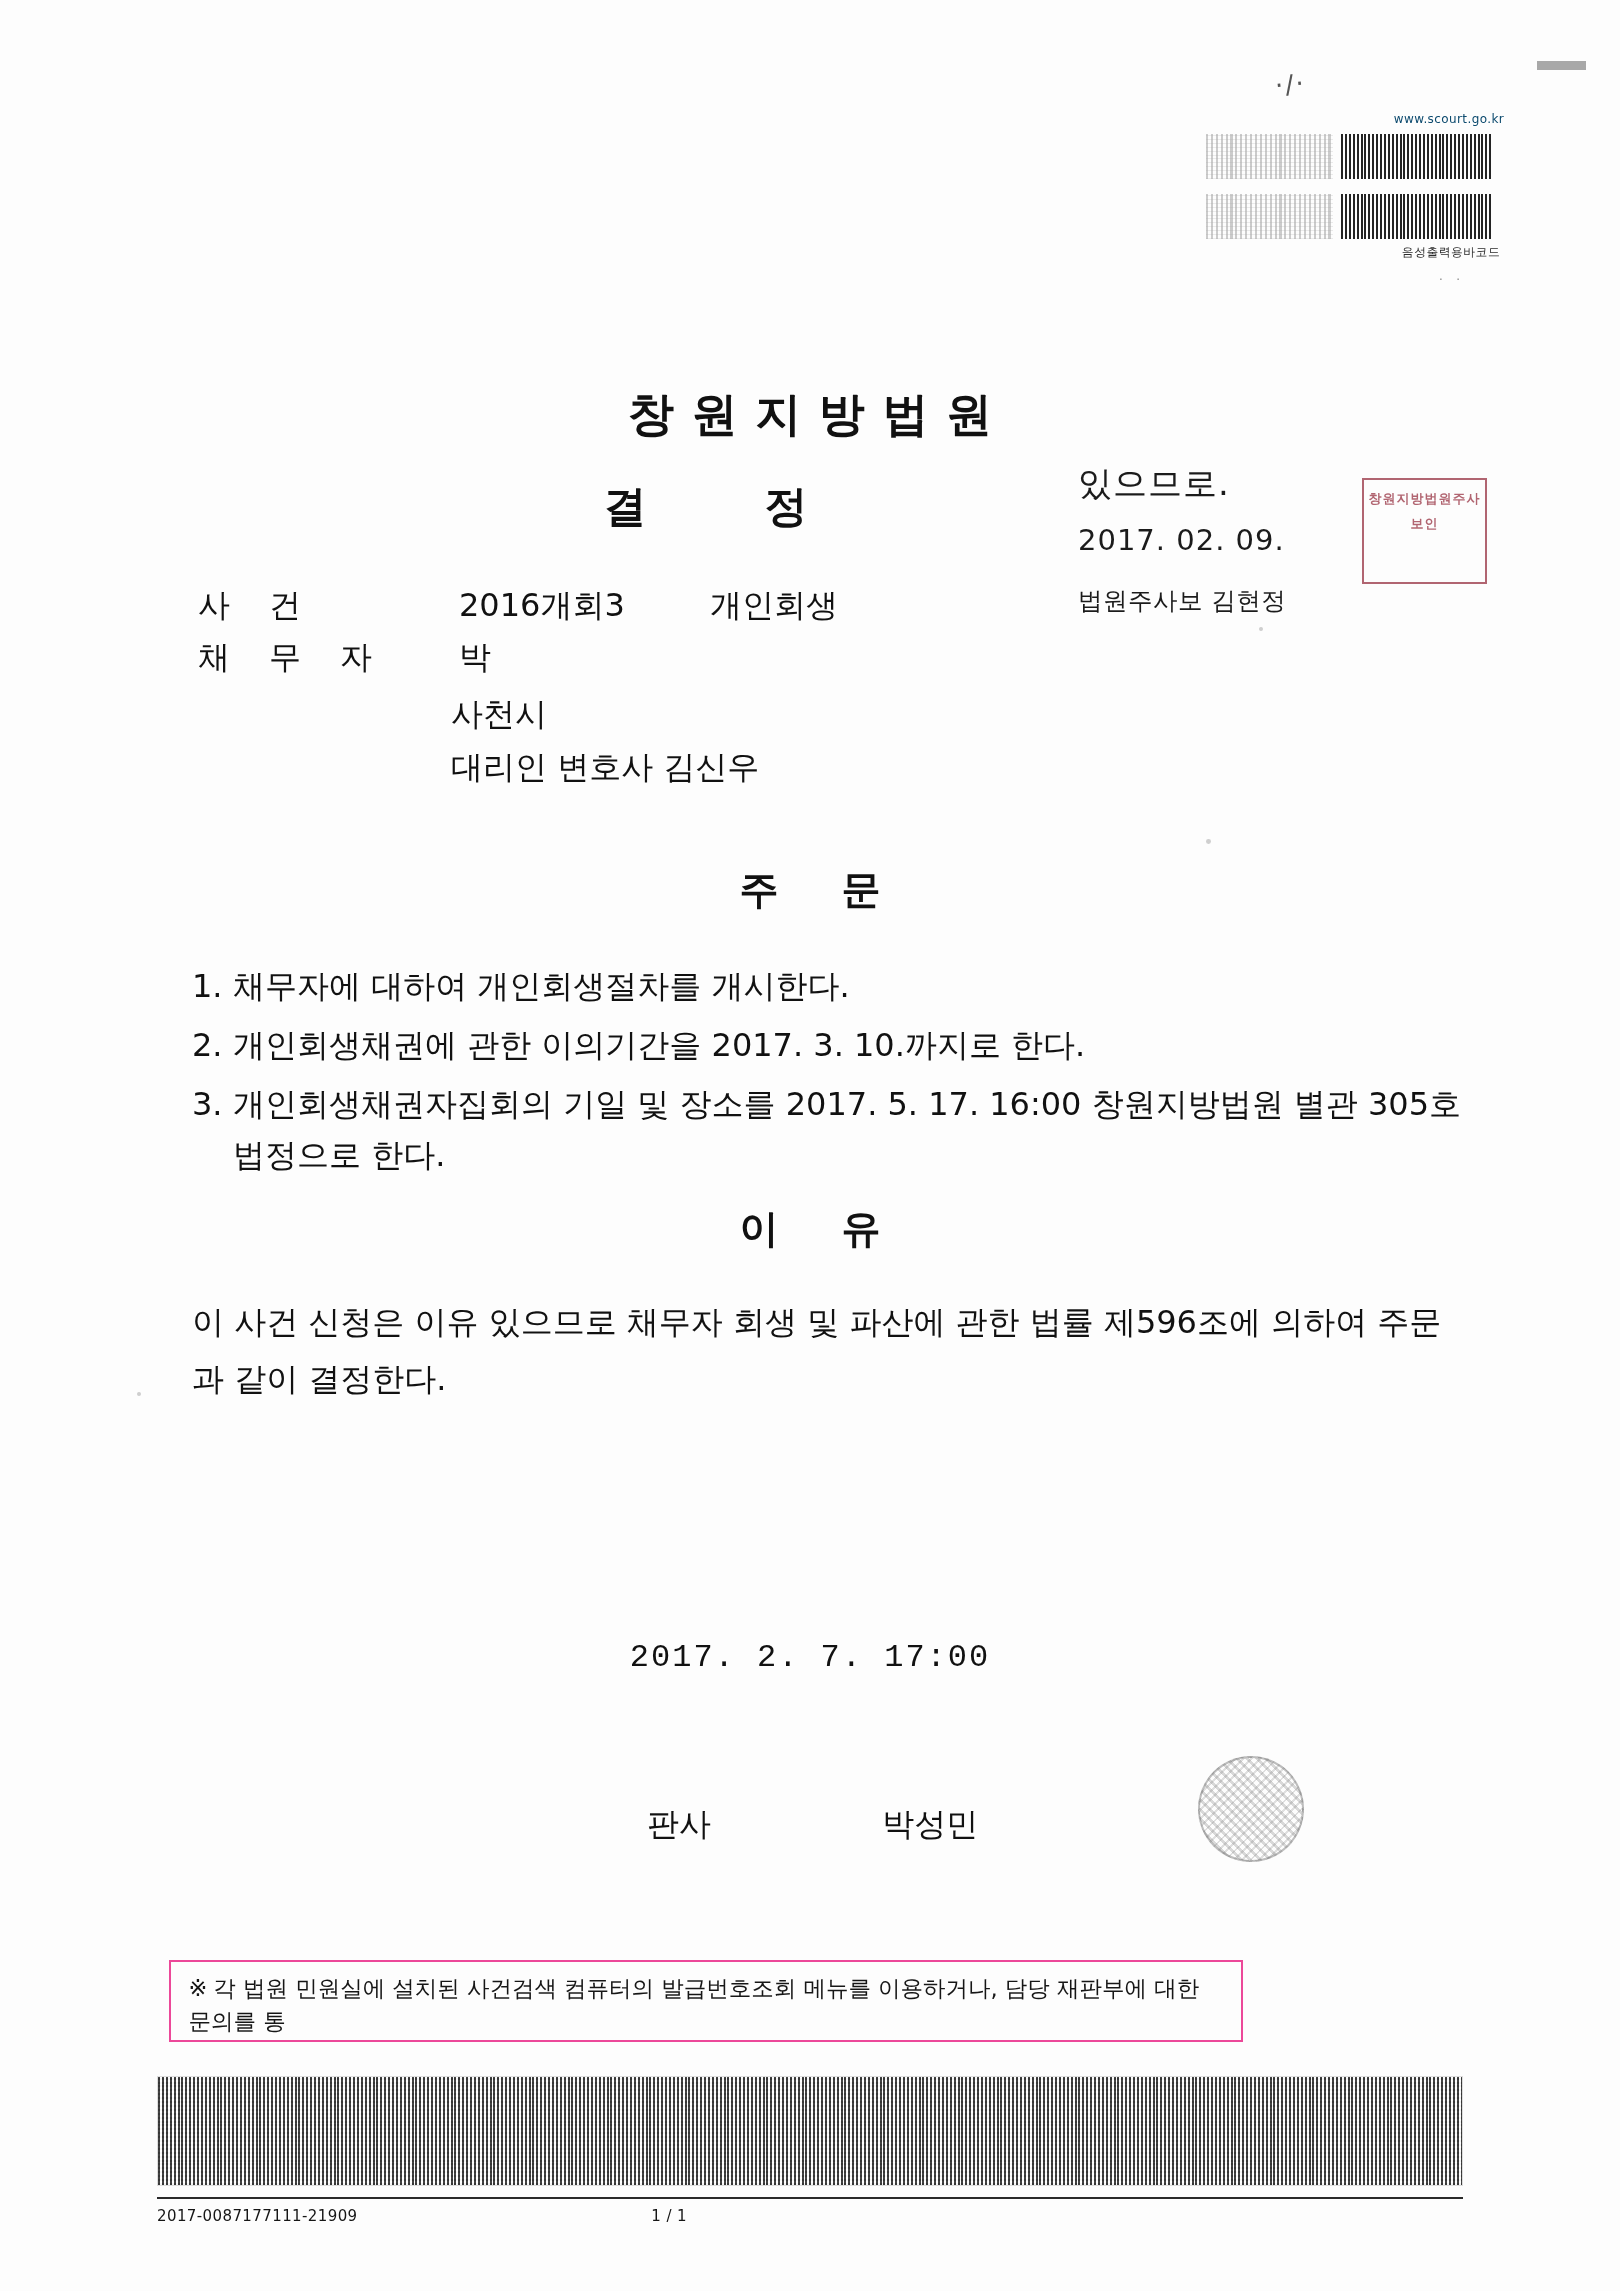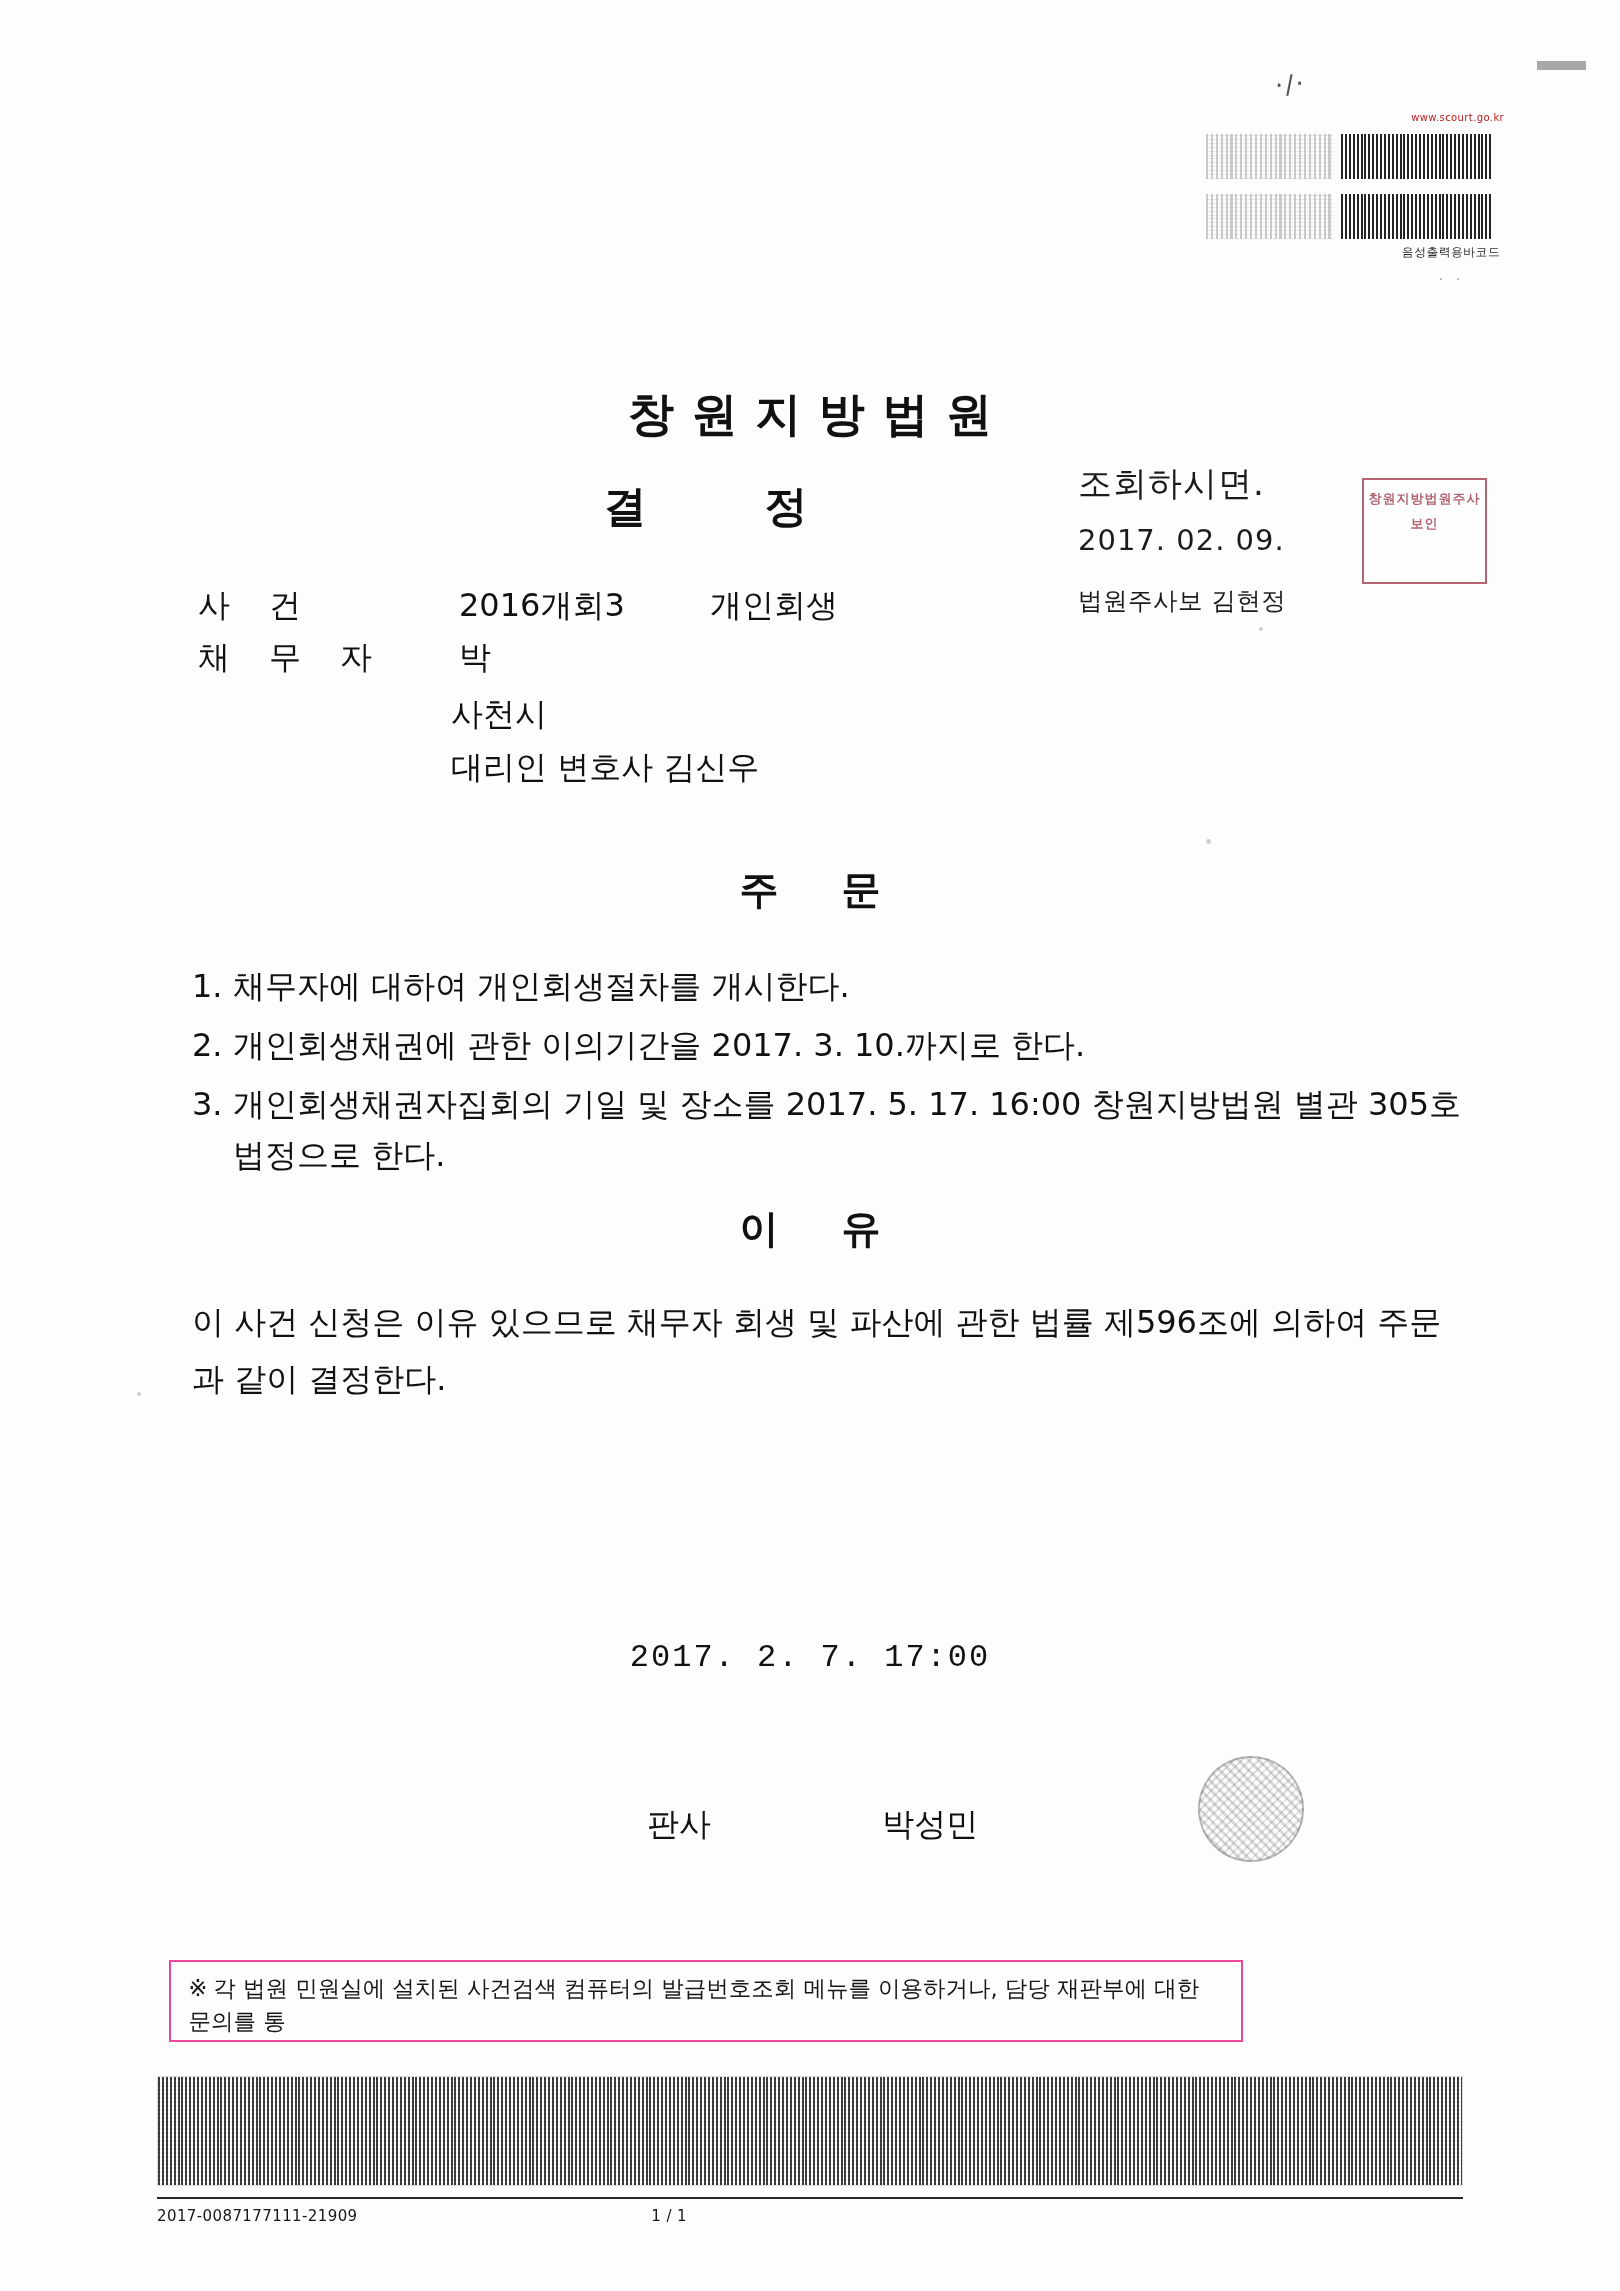--- a/index.html
+++ b/index.html
@@ -33,22 +33,22 @@
     top: 0px;
     font-size: 25.5px;
     color: #555;
     letter-spacing: 2px;
     transform: rotate(-6deg);
   }
   .urltext {
     position: absolute;
     right: 5.9px;
     top: 43px;
-    font-size: 10px;
-    color: #b91c1c;
+    font-size: 12px;
+    color: #0c4a6e;
     letter-spacing: 0.4px;
   }
   .bar-row {
     position: absolute;
     left: 0;
     width: 294px;
     height: 45px;
     display: flex;
     gap: 7.8px;
   }
@@ -353,21 +353,21 @@
       <div class="bar-right"></div>
     </div>
     <div class="bar-caption">음성출력용바코드</div>
     <div class="dotmark">. .</div>
   </div>
 
   <div class="court-title">창원지방법원</div>
   <div class="doc-kind">결정</div>
 
   <div class="cert">
-    <div class="cert-line1">조회하시면.</div>
+    <div class="cert-line1">있으므로.</div>
     <div class="cert-line2">2017. 02. 09.</div>
     <div class="cert-line3">법원주사보 김현정</div>
   </div>
   <div class="seal-red">창원지방법원주사보인</div>
 
   <div class="meta">
     <div class="meta-row">
       <div class="meta-label">사건</div>
       <div class="meta-val1">2016개회3</div>
       <div class="meta-val2">개인회생</div>

